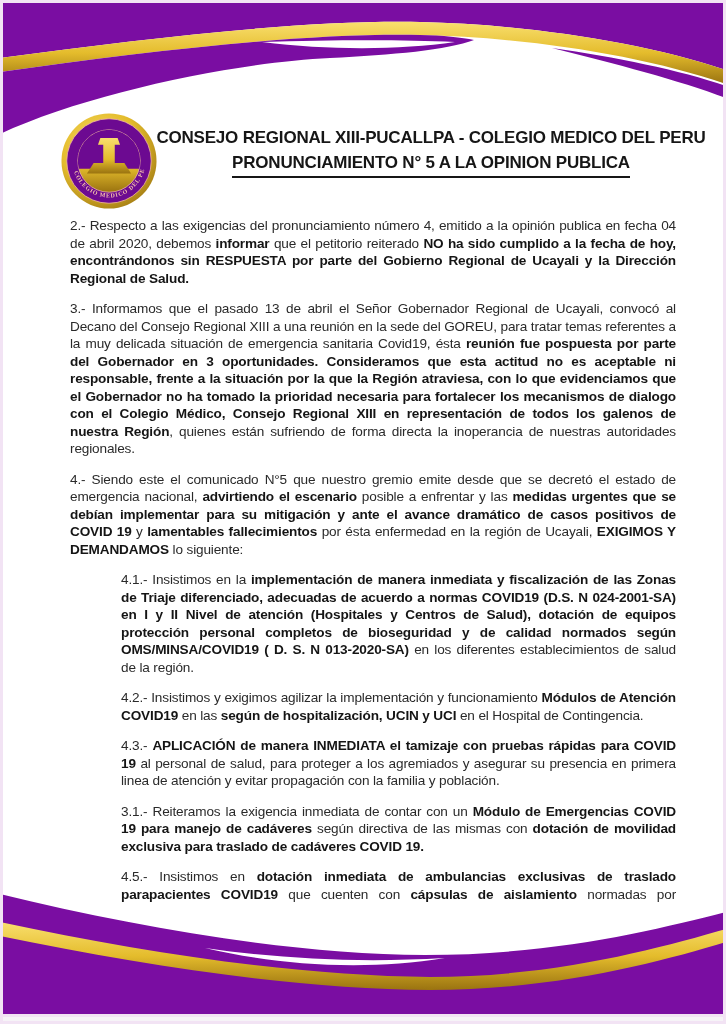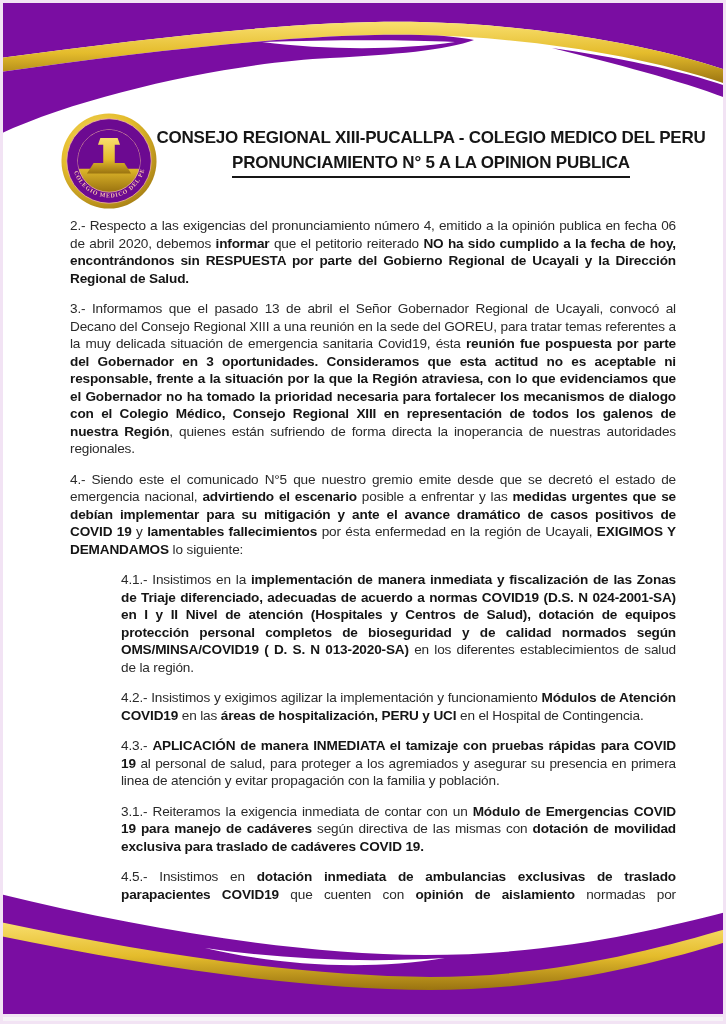--- a/index.html
+++ b/index.html
@@ -104,24 +104,24 @@
   </svg>
 
   <div class="title-block">
     <div class="title-line">CONSEJO REGIONAL XIII-PUCALLPA - COLEGIO MEDICO DEL PERU</div>
     <div class="title-line second">
       <span class="underlined">PRONUNCIAMIENTO N° 5 A LA OPINION PUBLICA</span>
     </div>
   </div>
 
   <div class="doc-body">
-      <p class="para"><span>2.- Respecto a las exigencias del pronunciamiento número 4, emitido a la opinión publica en fecha 06 de abril 2020, debemos </span><b>informar</b><span> que el petitorio reiterado </span><b>NO ha sido cumplido a la fecha de hoy,  encontrándonos sin RESPUESTA por parte del Gobierno Regional de Ucayali y la Dirección Regional de Salud.</b></p>
+      <p class="para"><span>2.- Respecto a las exigencias del pronunciamiento número 4, emitido a la opinión publica en fecha 04 de abril 2020, debemos </span><b>informar</b><span> que el petitorio reiterado </span><b>NO ha sido cumplido a la fecha de hoy,  encontrándonos sin RESPUESTA por parte del Gobierno Regional de Ucayali y la Dirección Regional de Salud.</b></p>
       <p class="para"><span>3.- Informamos que el pasado 13 de abril el Señor Gobernador Regional de Ucayali, convocó al Decano del Consejo Regional XIII a una reunión en la sede del GOREU, para  tratar temas referentes a la muy delicada situación de emergencia sanitaria Covid19, ésta </span><b>reunión fue pospuesta por parte del Gobernador en 3 oportunidades. Consideramos que esta actitud no es aceptable ni responsable, frente a la situación por la que la Región atraviesa, con lo que evidenciamos que el Gobernador no ha tomado la prioridad necesaria para fortalecer los mecanismos de dialogo con el Colegio Médico, Consejo Regional XIII en representación de todos los galenos de nuestra Región</b><span>, quienes están sufriendo de forma directa la inoperancia de nuestras autoridades regionales.</span></p>
       <p class="para"><span>4.- Siendo este el comunicado N°5 que nuestro gremio emite desde que se decretó el estado de emergencia nacional, </span><b>advirtiendo el escenario</b><span> posible a enfrentar y las </span><b>medidas urgentes que se debían implementar para su mitigación y ante el  avance dramático de casos positivos de COVID 19</b><span> y </span><b>lamentables fallecimientos</b><span> por ésta enfermedad en la región de Ucayali, </span><b>EXIGIMOS Y DEMANDAMOS</b><span> lo siguiente:</span></p>
       <p class="para indent"><span>4.1.- Insistimos en la </span><b>implementación de manera inmediata y fiscalización de las Zonas de Triaje diferenciado, adecuadas de acuerdo a normas COVID19 (D.S. N 024-2001-SA) en I y II Nivel de atención (Hospitales y Centros de Salud), dotación de equipos protección personal completos de bioseguridad y de calidad normados según OMS/MINSA/COVID19 (  D. S. N 013-2020-SA)</b><span> en los diferentes establecimientos de salud de la región.</span></p>
-      <p class="para indent"><span>4.2.- Insistimos y exigimos agilizar la implementación y funcionamiento </span><b>Módulos de Atención COVID19</b><span> en las </span><b>áreas de hospitalización, PERU y UCI</b><span> en el Hospital de Contingencia.</span></p>
+      <p class="para indent"><span>4.2.- Insistimos y exigimos agilizar la implementación y funcionamiento </span><b>Módulos de Atención COVID19</b><span> en las </span><b>según de hospitalización, UCIN y UCI</b><span> en el Hospital de Contingencia.</span></p>
       <p class="para indent"><span>4.3.- </span><b>APLICACIÓN de manera INMEDIATA  el tamizaje con pruebas rápidas para COVID 19</b><span> al personal de salud, para proteger a los agremiados y asegurar su presencia en primera linea de atención y evitar propagación con la familia y población.</span></p>
       <p class="para indent"><span>3.1.- Reiteramos la exigencia  inmediata de contar con un </span><b>Módulo de Emergencias COVID 19 para manejo de cadáveres</b><span> según directiva de las mismas con </span><b>dotación de movilidad exclusiva para traslado de cadáveres COVID 19.</b></p>
-      <p class="para indent"><span>4.5.- Insistimos en </span><b>dotación inmediata de ambulancias exclusivas de traslado parapacientes COVID19</b><span> que cuenten con </span><b>opinión de aislamiento</b><span> normadas por MINSA/COVID19.</span></p>
+      <p class="para indent"><span>4.5.- Insistimos en </span><b>dotación inmediata de ambulancias exclusivas de traslado parapacientes COVID19</b><span> que cuenten con </span><b>cápsulas de aislamiento</b><span> normadas por MINSA/COVID19.</span></p>
     </div>
 
   <div class="page-border"></div>
 </div>
 
 </body></html>

